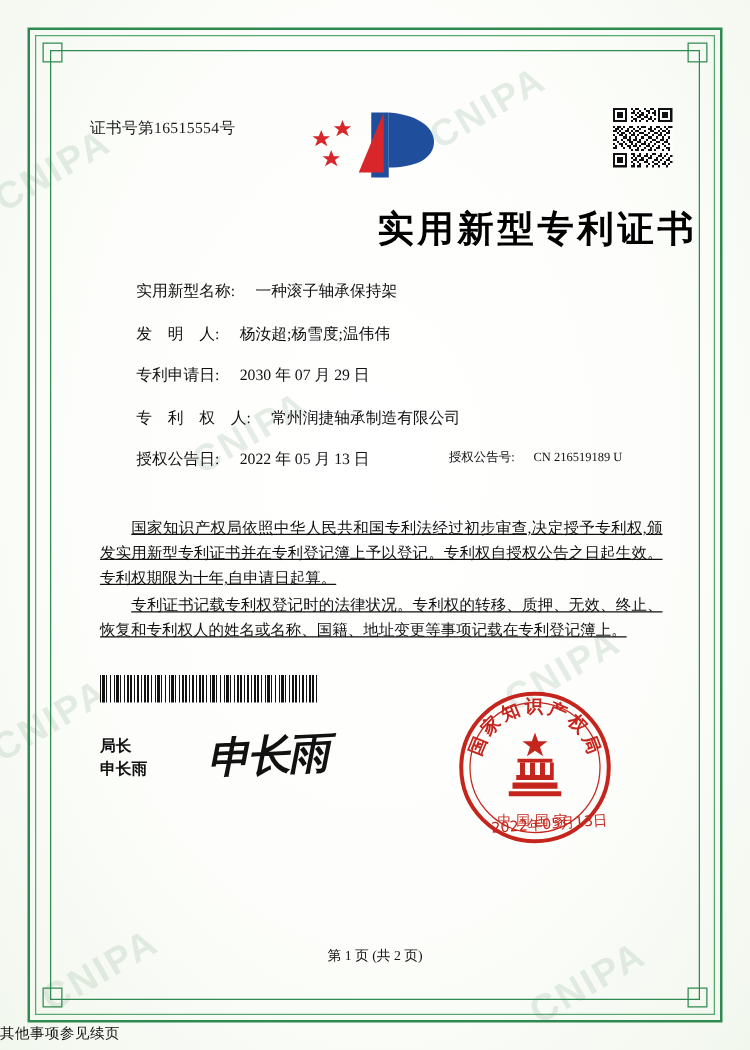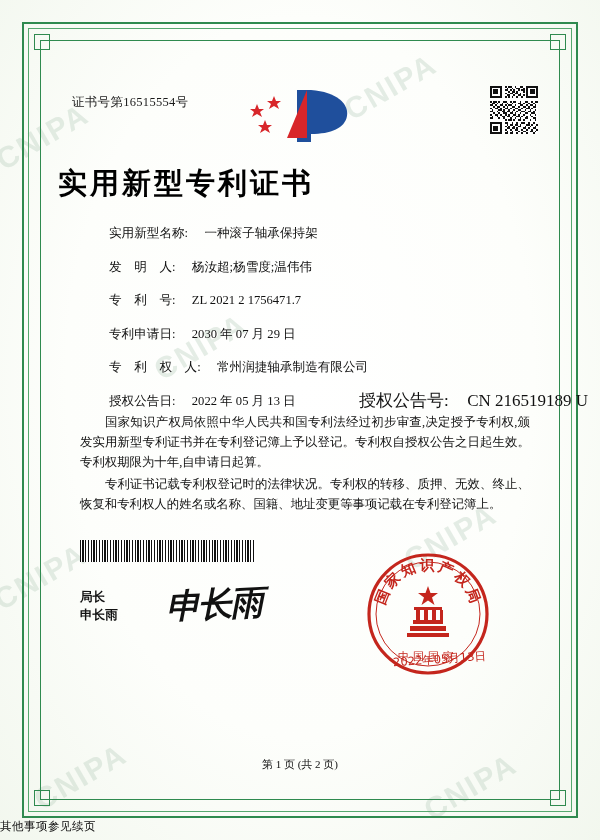--- a/index.html
+++ b/index.html
@@ -96,23 +96,23 @@
     position: absolute;
     right: 4px;
     top: 26px;
     width: 48px;
     height: 48px;
   }
 
   .title {
     position: absolute;
     top: 104px;
-    left: 0;
+    left: 16px;
     width: 100%;
-    text-align: left;
+    text-align: right;
     font-size: 29px;
     font-weight: bold;
     letter-spacing: 3px;
     color: #000;
     font-family: "DejaVu Sans", sans-serif;
   }
 
   .fields {
     position: absolute;
     top: 165px;
@@ -137,36 +137,37 @@
     color: #111;
   }
   .field .sp {
     display: inline-block;
     width: 10px;
   }
   .field-inline-2 {
     position: absolute;
     left: 250px;
     top: 0;
-    font-size: 17px;
+    font-size: 10px;
   }
 
   .paras {
     position: absolute;
     top: 352px;
     left: 22px;
     right: 12px;
     font-size: 12.4px;
     line-height: 20px;
     color: #111;
     text-align: justify;
   }
   .para {
     text-indent: 25px;
     margin-bottom: 2px;
+    text-decoration: underline;
   }
 
   
   .barcode {
     position: absolute;
     left: 22px;
     top: 480px;
     width: 176px;
     height: 22px;
     background: repeating-linear-gradient(to right,
@@ -486,25 +487,20 @@
         <span class="sp"></span>
         <span class="fvalue">一种滚子轴承保持架</span>
       </div>
 
       <div class="field">
         <span class="flabel">发　明　人:</span>
         <span class="sp"></span>
         <span class="fvalue">杨汝超;杨雪度;温伟伟</span>
       </div>
 
-      <div class="field">
-        <span class="flabel">专　利　号:</span>
-        <span class="sp"></span>
-        <span class="fvalue">ZL 2021 2 1756471.7</span>
-      </div>
 
       <div class="field">
         <span class="flabel">专利申请日:</span>
         <span class="sp"></span>
         <span class="fvalue">2030 年 07 月 29 日</span>
       </div>
 
       <div class="field">
         <span class="flabel">专　利　权　人:</span>
         <span class="sp"></span>

